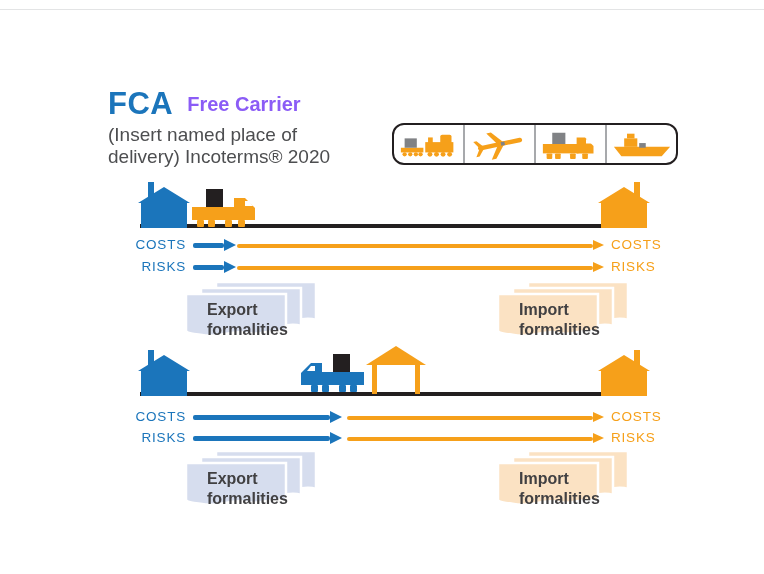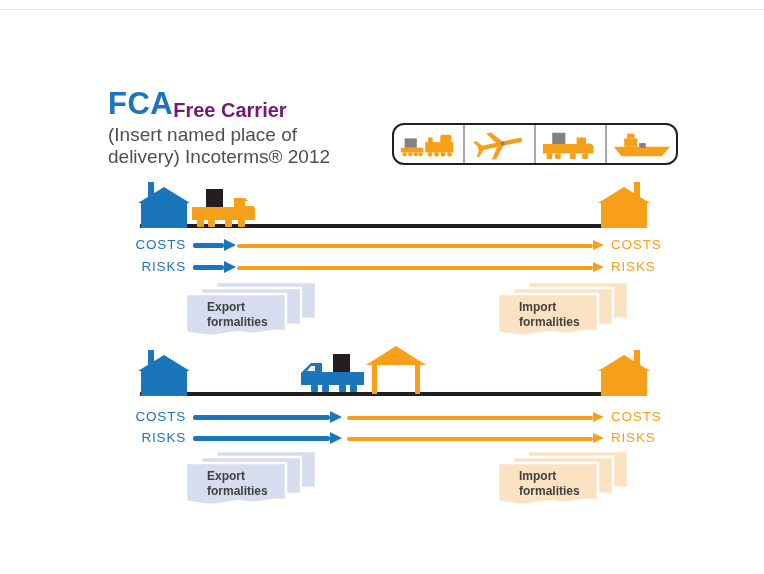--- a/index.html
+++ b/index.html
@@ -4,23 +4,23 @@
 <style>
   html,body{margin:0;padding:0;background:#fff;}
   .canvas{position:relative;width:764px;height:574px;background:#ffffff;overflow:hidden;
           font-family:"Liberation Sans", sans-serif;}
   .abs{position:absolute;}
 
   
   .top-rule{left:0;top:9px;width:764px;height:1px;background:#e3e4e5;}
 
   
-  .title-row{left:108px;top:86px;display:flex;align-items:flex-end;gap:0;}
+  .title-row{left:108px;top:86px;display:flex;align-items:center;gap:14px;}
   .title-code{font-size:31px;font-weight:bold;color:#1b75bb;letter-spacing:.5px;}
-  .title-name{font-size:20px;font-weight:bold;color:#701a75;}
+  .title-name{font-size:20px;font-weight:bold;color:#8b5cf6;}
   .subtitle{left:108px;top:124px;font-size:19px;color:#4d4e50;line-height:1.16;white-space:pre-line;}
 
   
   .modes{left:392px;top:123px;width:286px;height:42px;border:2.5px solid #231f20;border-radius:12px;
          display:flex;box-sizing:border-box;background:#fff;overflow:hidden;}
   .mode-cell{flex:1;display:flex;align-items:center;justify-content:center;border-right:2px solid #a7a9ac;}
   .mode-cell:last-child{border-right:none;}
 
   
   .ground{left:140px;width:506px;height:4px;background:#231f20;}
@@ -37,36 +37,36 @@
   .aline{border-radius:2px;}
   .bl-line{background:#1b75bb;height:4.5px;}
   .or-line{background:#f6a01a;height:3.5px;}
   .ah{width:0;height:0;}
   .ah-blue{border-top:6px solid transparent;border-bottom:6px solid transparent;border-left:12px solid #1b75bb;}
   .ah-orange{border-top:5.5px solid transparent;border-bottom:5.5px solid transparent;border-left:11px solid #f6a01a;}
 
   
   .stack{width:132px;height:56px;}
   .stack svg{position:absolute;left:0;top:0;}
-  .ftxt{position:absolute;left:21px;top:18px;font-size:12px;font-weight:bold;color:#414042;
+  .ftxt{position:absolute;left:21px;top:18px;font-size:16px;font-weight:bold;color:#414042;
         line-height:1.25;white-space:pre-line;}
 </style>
 </head>
 <body>
 
 <div class="canvas">
 
   <div class="abs top-rule"></div>
 
   <div class="abs title-row">
     <span class="title-code">FCA</span>
     <span class="title-name">Free Carrier</span>
   </div>
   <div class="abs subtitle">(Insert named place of
-delivery) Incoterms® 2012</div>
+delivery) Incoterms® 2020</div>
 
   <div class="abs modes">
     <div class="mode-cell">
       <svg viewBox="0 0 64 34" width="60" height="32">
         <g fill="#f6a01a">
           <rect x="2" y="21" width="24" height="5"></rect>
           <circle cx="6" cy="28" r="2.3"></circle>
             <circle cx="12" cy="28" r="2.3"></circle>
           <circle cx="18" cy="28" r="2.3"></circle>
             <circle cx="23" cy="28" r="2.3"></circle>

